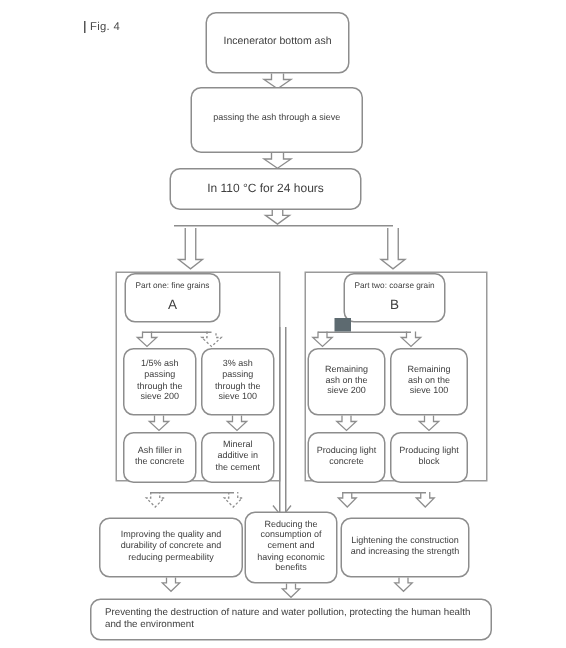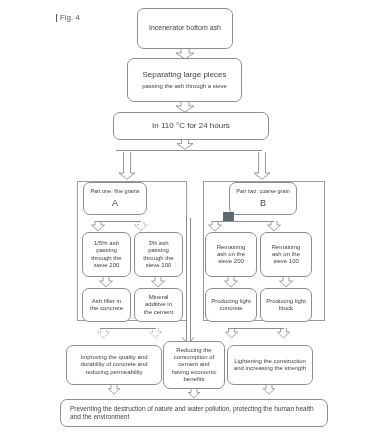--- a/index.html
+++ b/index.html
@@ -92,31 +92,30 @@
     <span class="ln t7">Incenerator bottom ash</span>
   </div>
 
   <div class="barrow" style="left:174px;top:49px;">
     <svg width="22" height="11" viewBox="0 0 22 11">
       <path d="M7,0 L7,4 L2,4 L11,10.2 L20,4 L15,4 L15,0" fill="none" stroke="#8d8d8d" stroke-width="0.9"></path>
     </svg>
   </div>
 
   <div class="node" style="left:127px;top:58px;width:115px;height:44px;justify-content:center;">
-    <span class="ln t8" style="margin-bottom:3px;">Separating large pieces</span>
     <span class="ln t6" style="padding:0 8px;">passing the ash through a sieve</span>
   </div>
 
   <div class="barrow" style="left:174px;top:102px;">
     <svg width="22" height="11" viewBox="0 0 22 11">
       <path d="M7,0 L7,4 L2,4 L11,10.2 L20,4 L15,4 L15,0" fill="none" stroke="#8d8d8d" stroke-width="0.9"></path>
     </svg>
   </div>
 
-  <div class="node" style="left:113px;top:112px;width:156px;height:28px;">
+  <div class="node" style="left:113px;top:112px;width:128px;height:28px;">
     <span class="ln t8">In 110 °C  for 24 hours</span>
   </div>
 
   <div class="barrow" style="left:175px;top:140px;">
     <svg width="20" height="10" viewBox="0 0 20 10">
       <path d="M6.5,0 L6.5,3.6 L2,3.6 L10,9.4 L18,3.6 L13.5,3.6 L13.5,0" fill="none" stroke="#8d8d8d" stroke-width="0.9"></path>
     </svg>
   </div>
 
 

